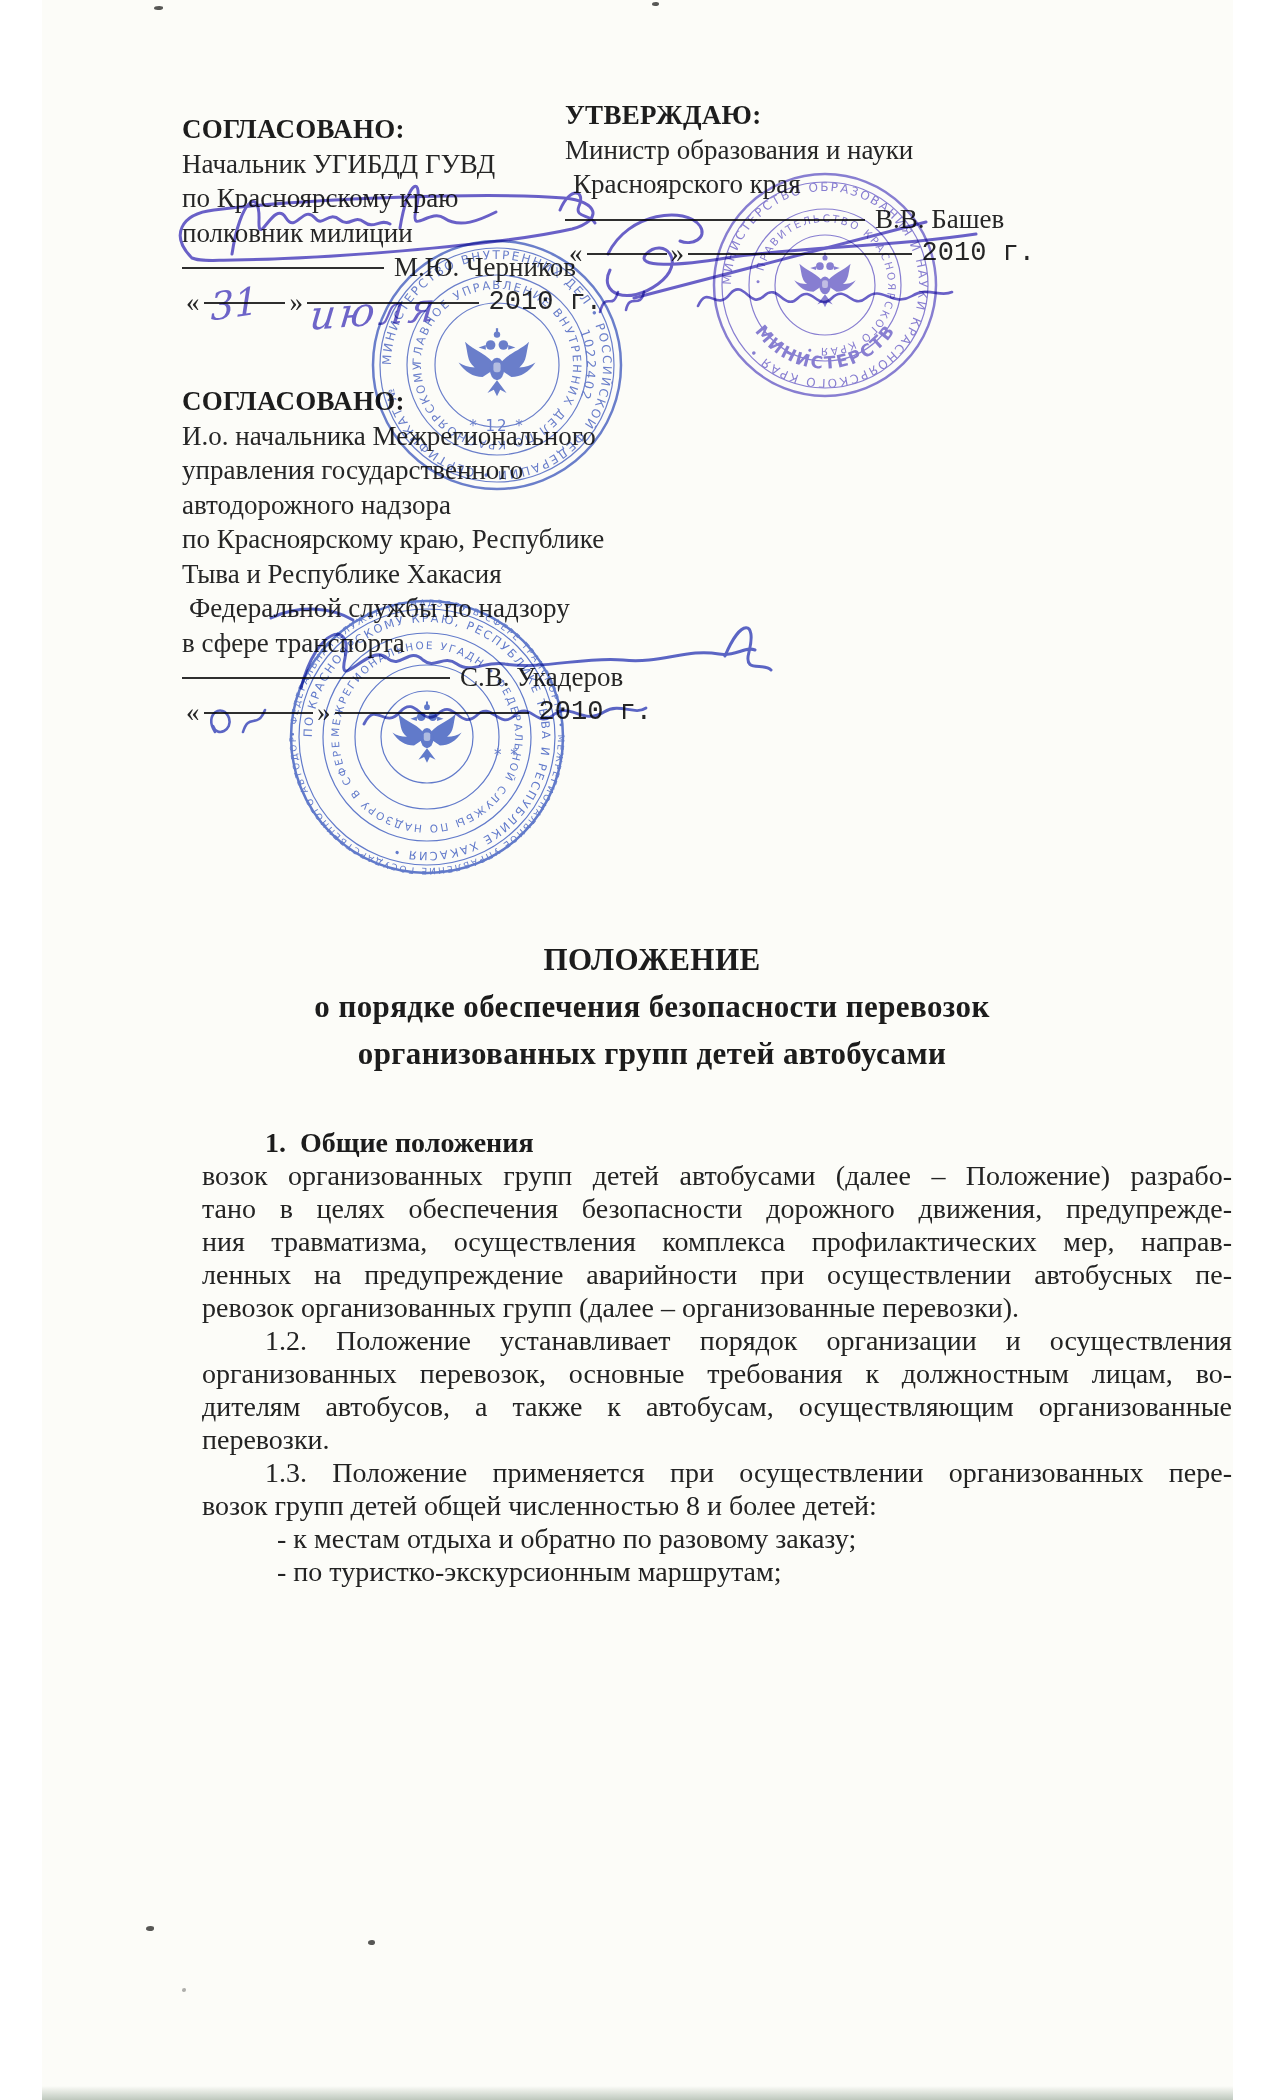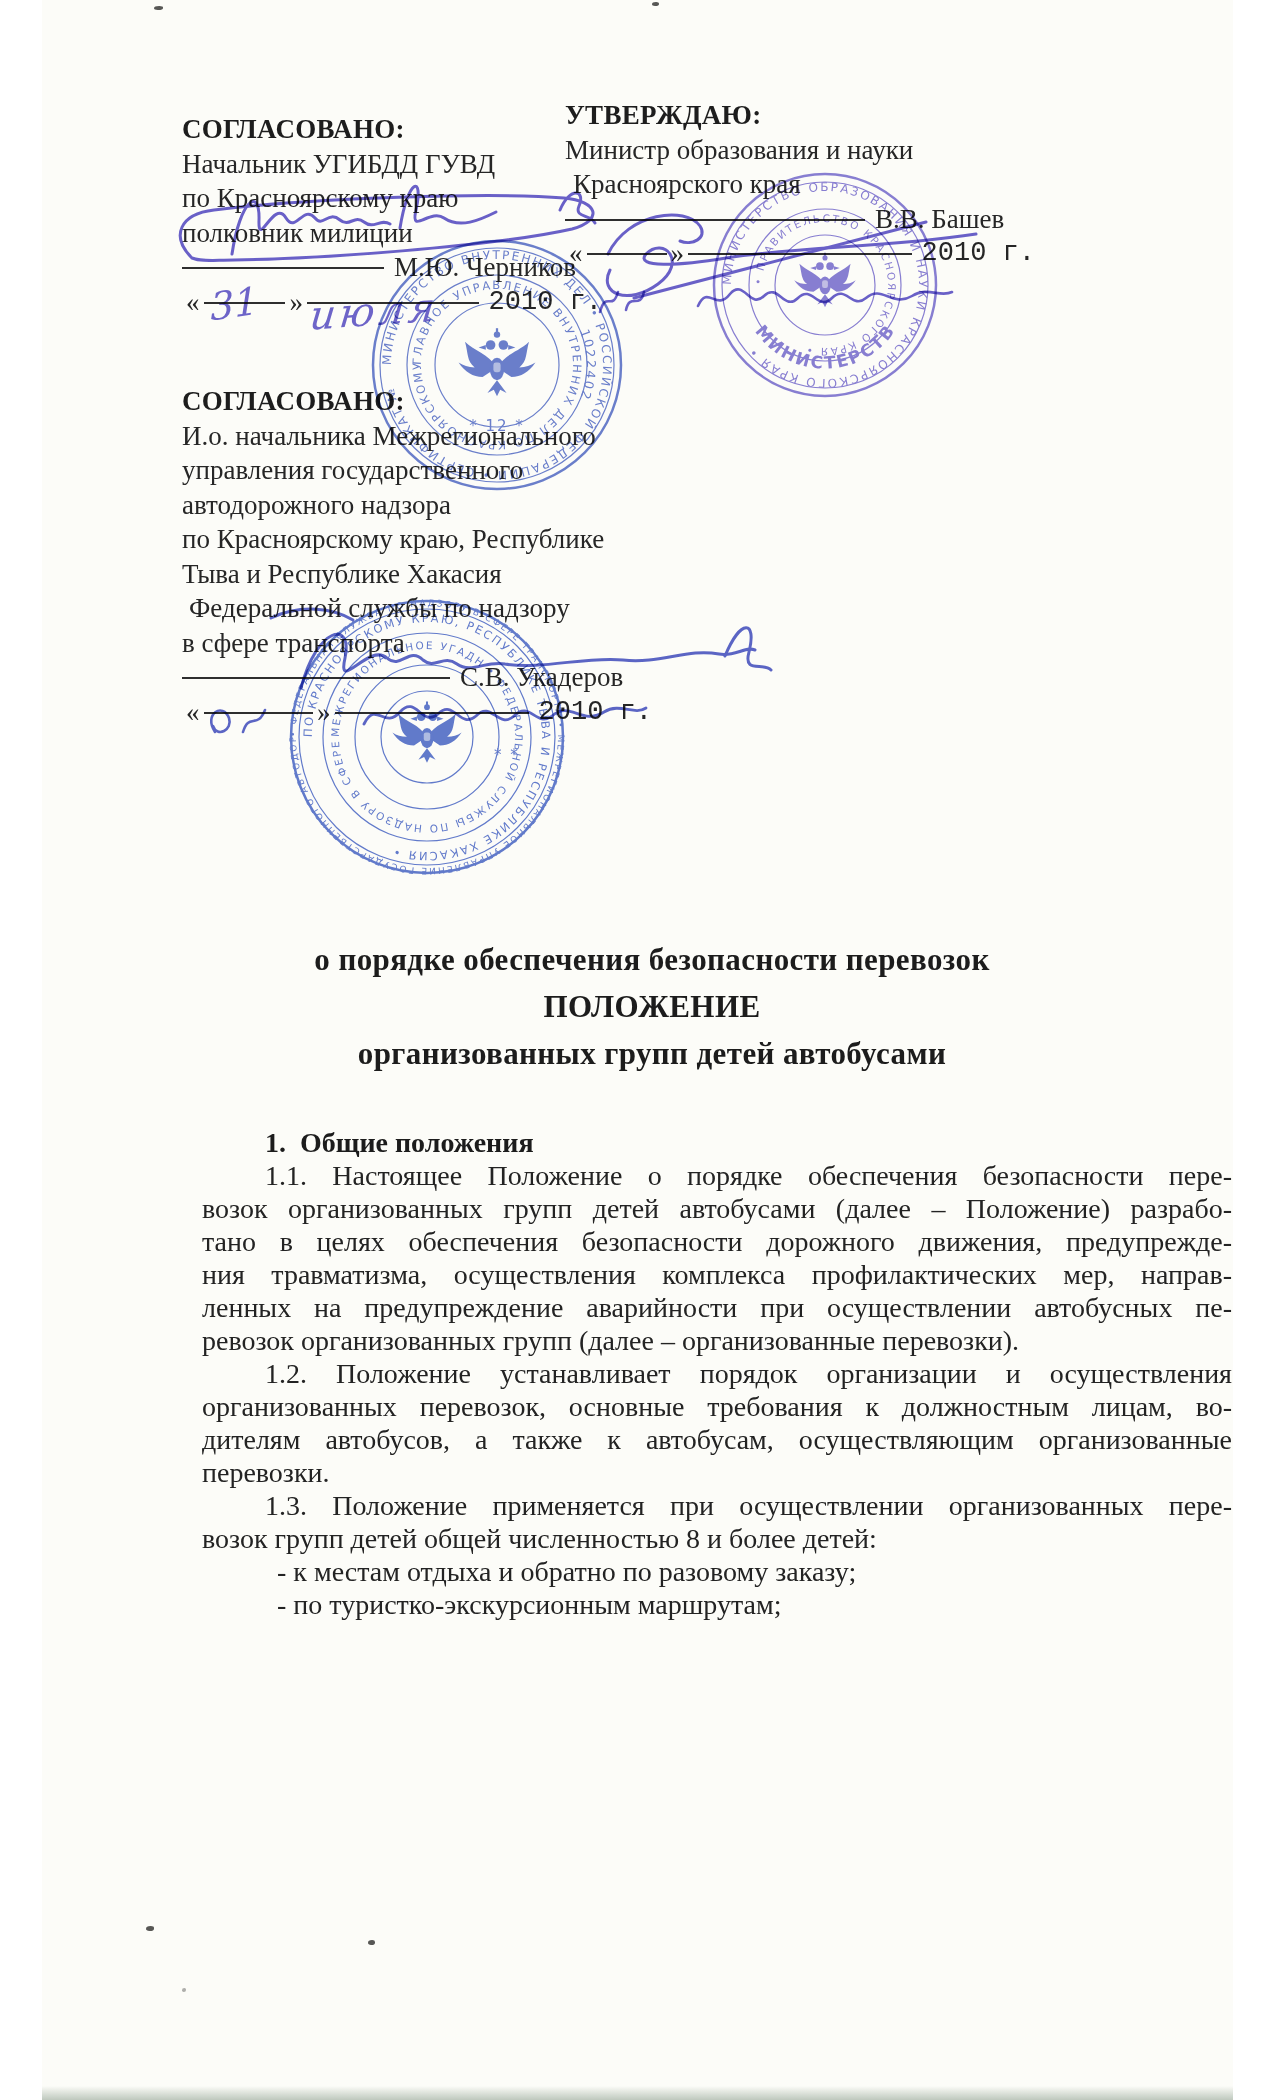--- a/index.html
+++ b/index.html
@@ -97,30 +97,29 @@
     <div class="daterow">
       <span class="q">«</span>
       <span class="sigline" style="width:122px"></span>
       <span class="q">»</span>
       <span class="sigline" style="width:216px"></span>
       <span class="year">2010 г.</span>
     </div>
   </div>
 
   <div class="doc-title">
+    <div>ПОЛОЖЕНИЕ</div>
     <div>о порядке обеспечения безопасности перевозок</div>
-    <div>ПОЛОЖЕНИЕ</div>
     <div>организованных групп детей автобусами</div>
   </div>
 
   <div class="bodytext">
     <div class="sec-head">
       <span class="num">1.</span><span>Общие положения</span>
     </div>
-    <div class="bline indent">1.1. Настоящее Положение о порядке обеспечения безопасности пере-</div>
     <div class="bline">возок организованных групп детей автобусами (далее – Положение) разрабо-</div>
     <div class="bline">тано в целях обеспечения безопасности дорожного движения, предупрежде-</div>
     <div class="bline">ния травматизма, осуществления комплекса профилактических мер, направ-</div>
     <div class="bline">ленных на предупреждение аварийности при осуществлении автобусных пе-</div>
     <div class="bline last">ревозок организованных групп (далее – организованные перевозки).</div>
     <div class="bline indent">1.2. Положение устанавливает порядок организации и осуществления</div>
     <div class="bline">организованных перевозок, основные требования к должностным лицам, во-</div>
     <div class="bline">дителям автобусов, а также к автобусам, осуществляющим  организованные</div>
     <div class="bline last">перевозки.</div>
     <div class="bline indent">1.3. Положение применяется при осуществлении организованных пере-</div>

